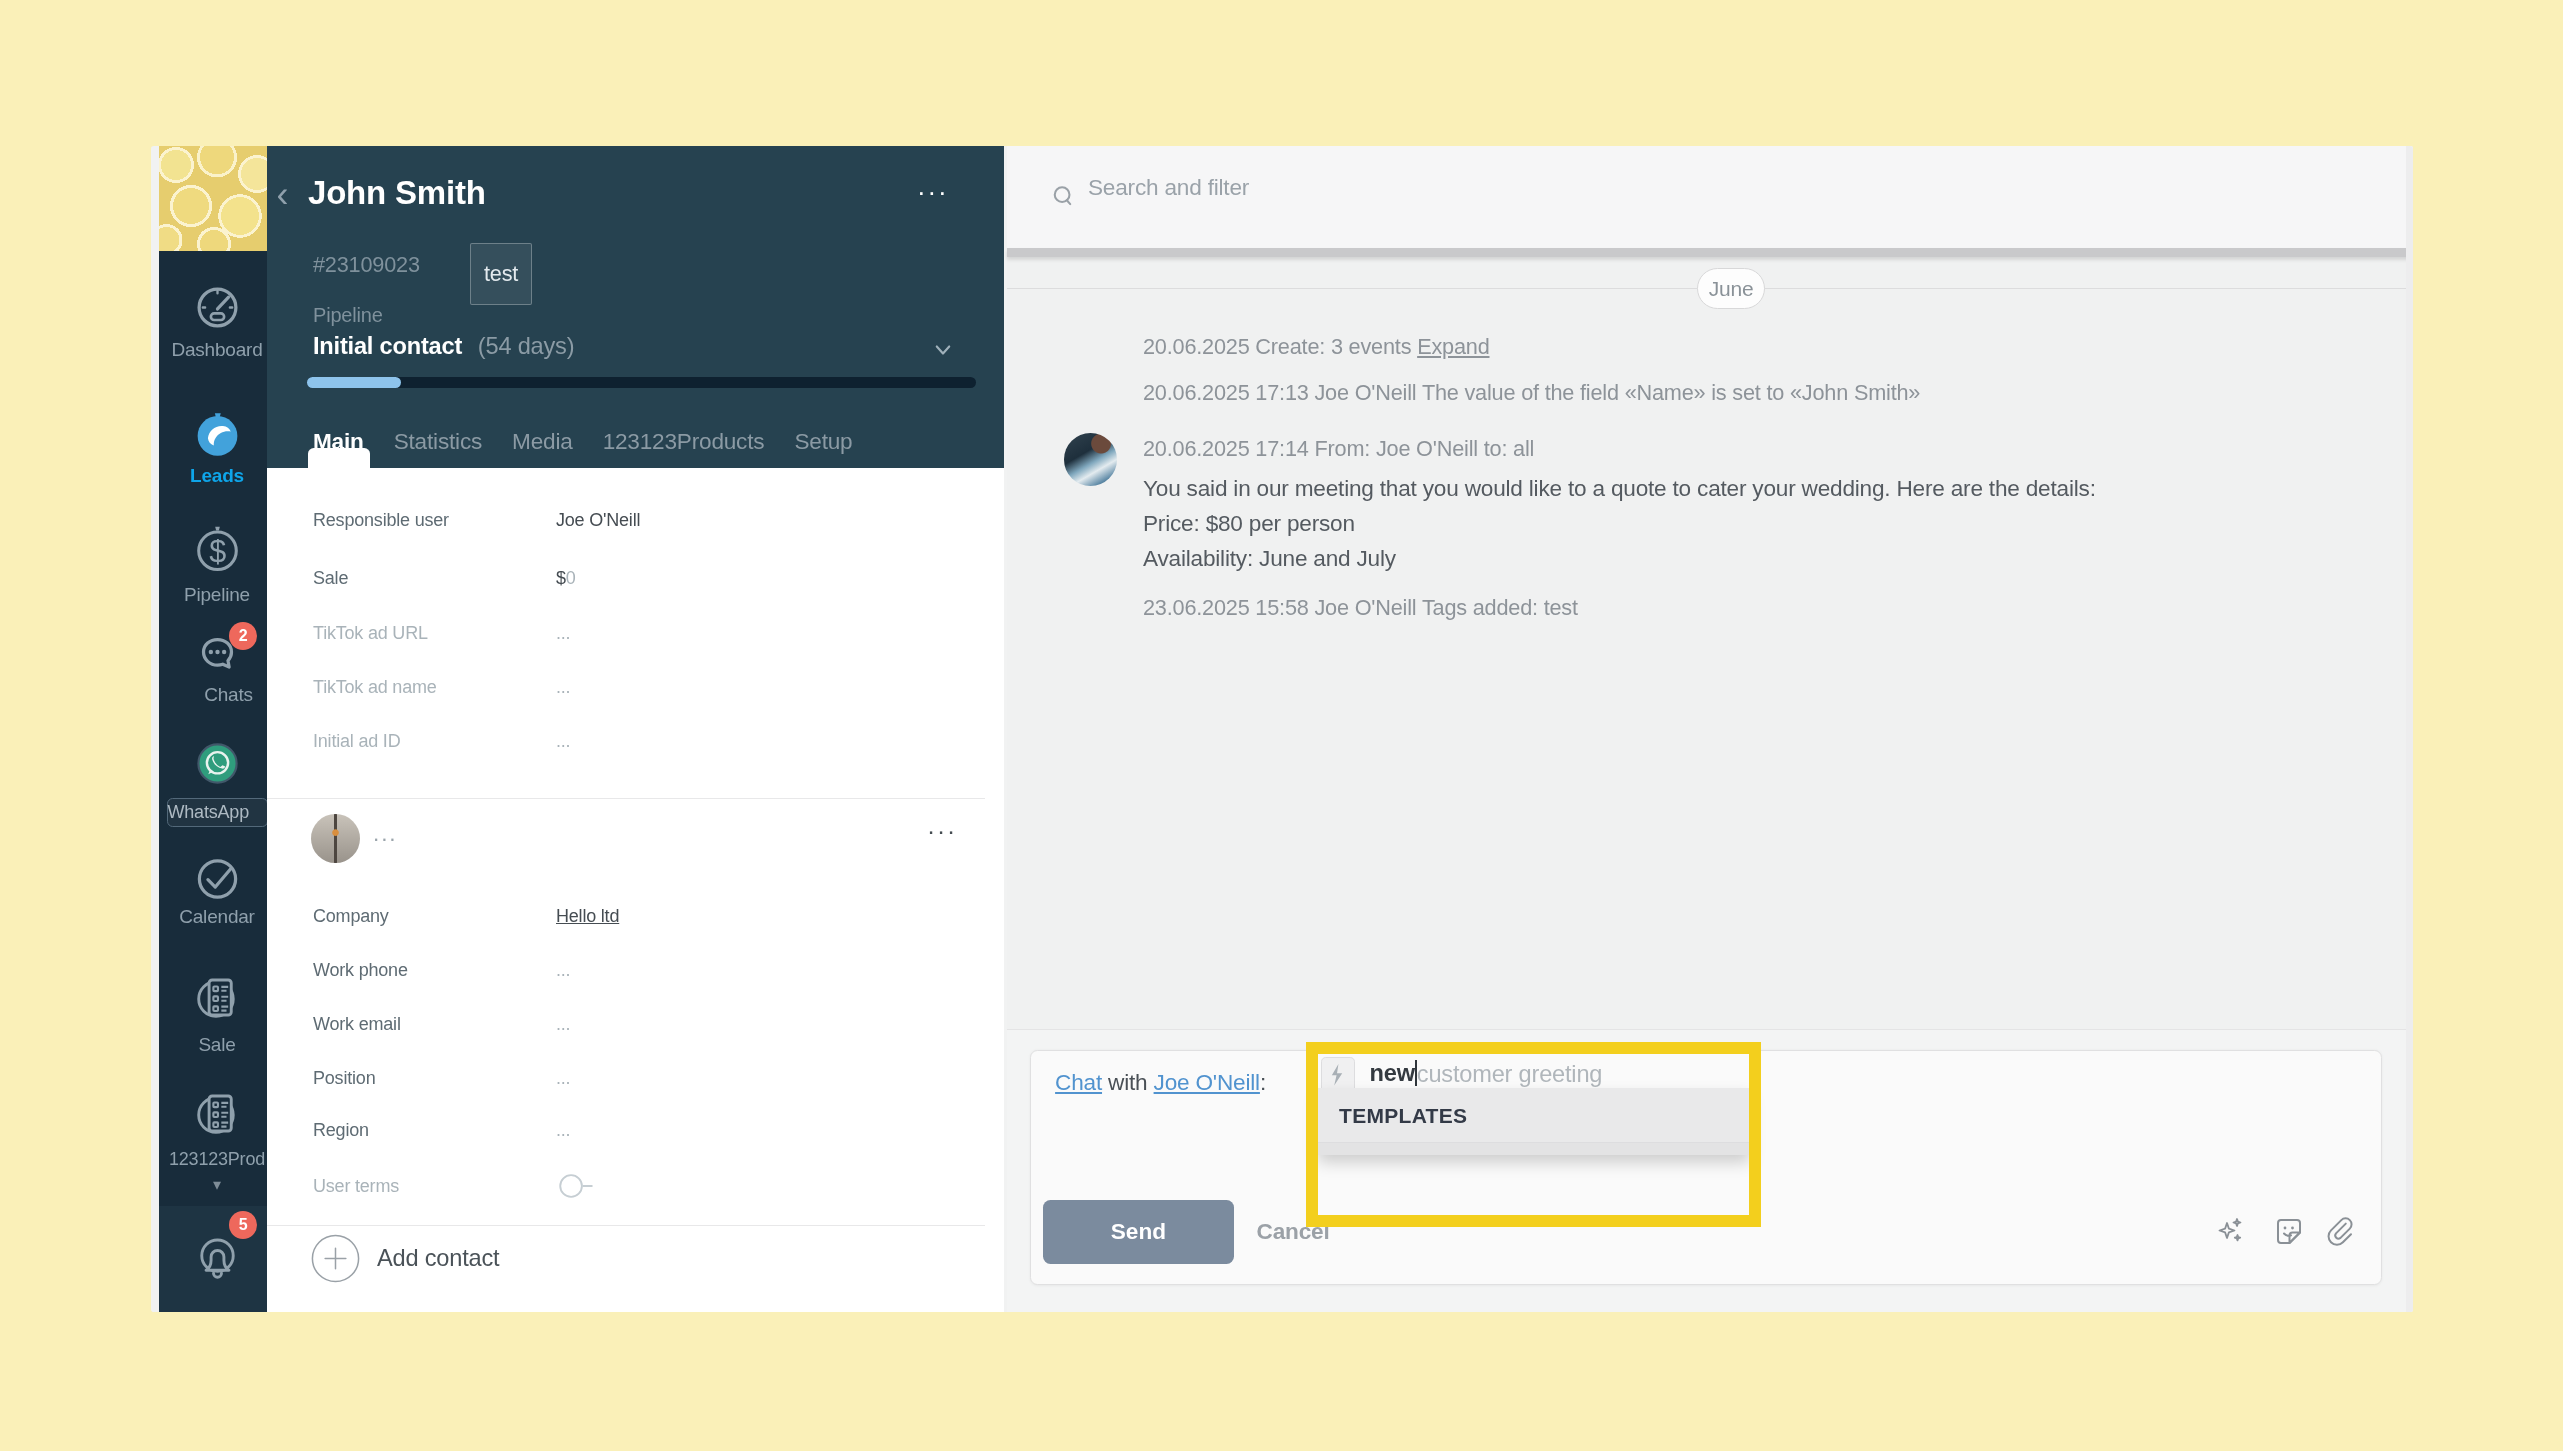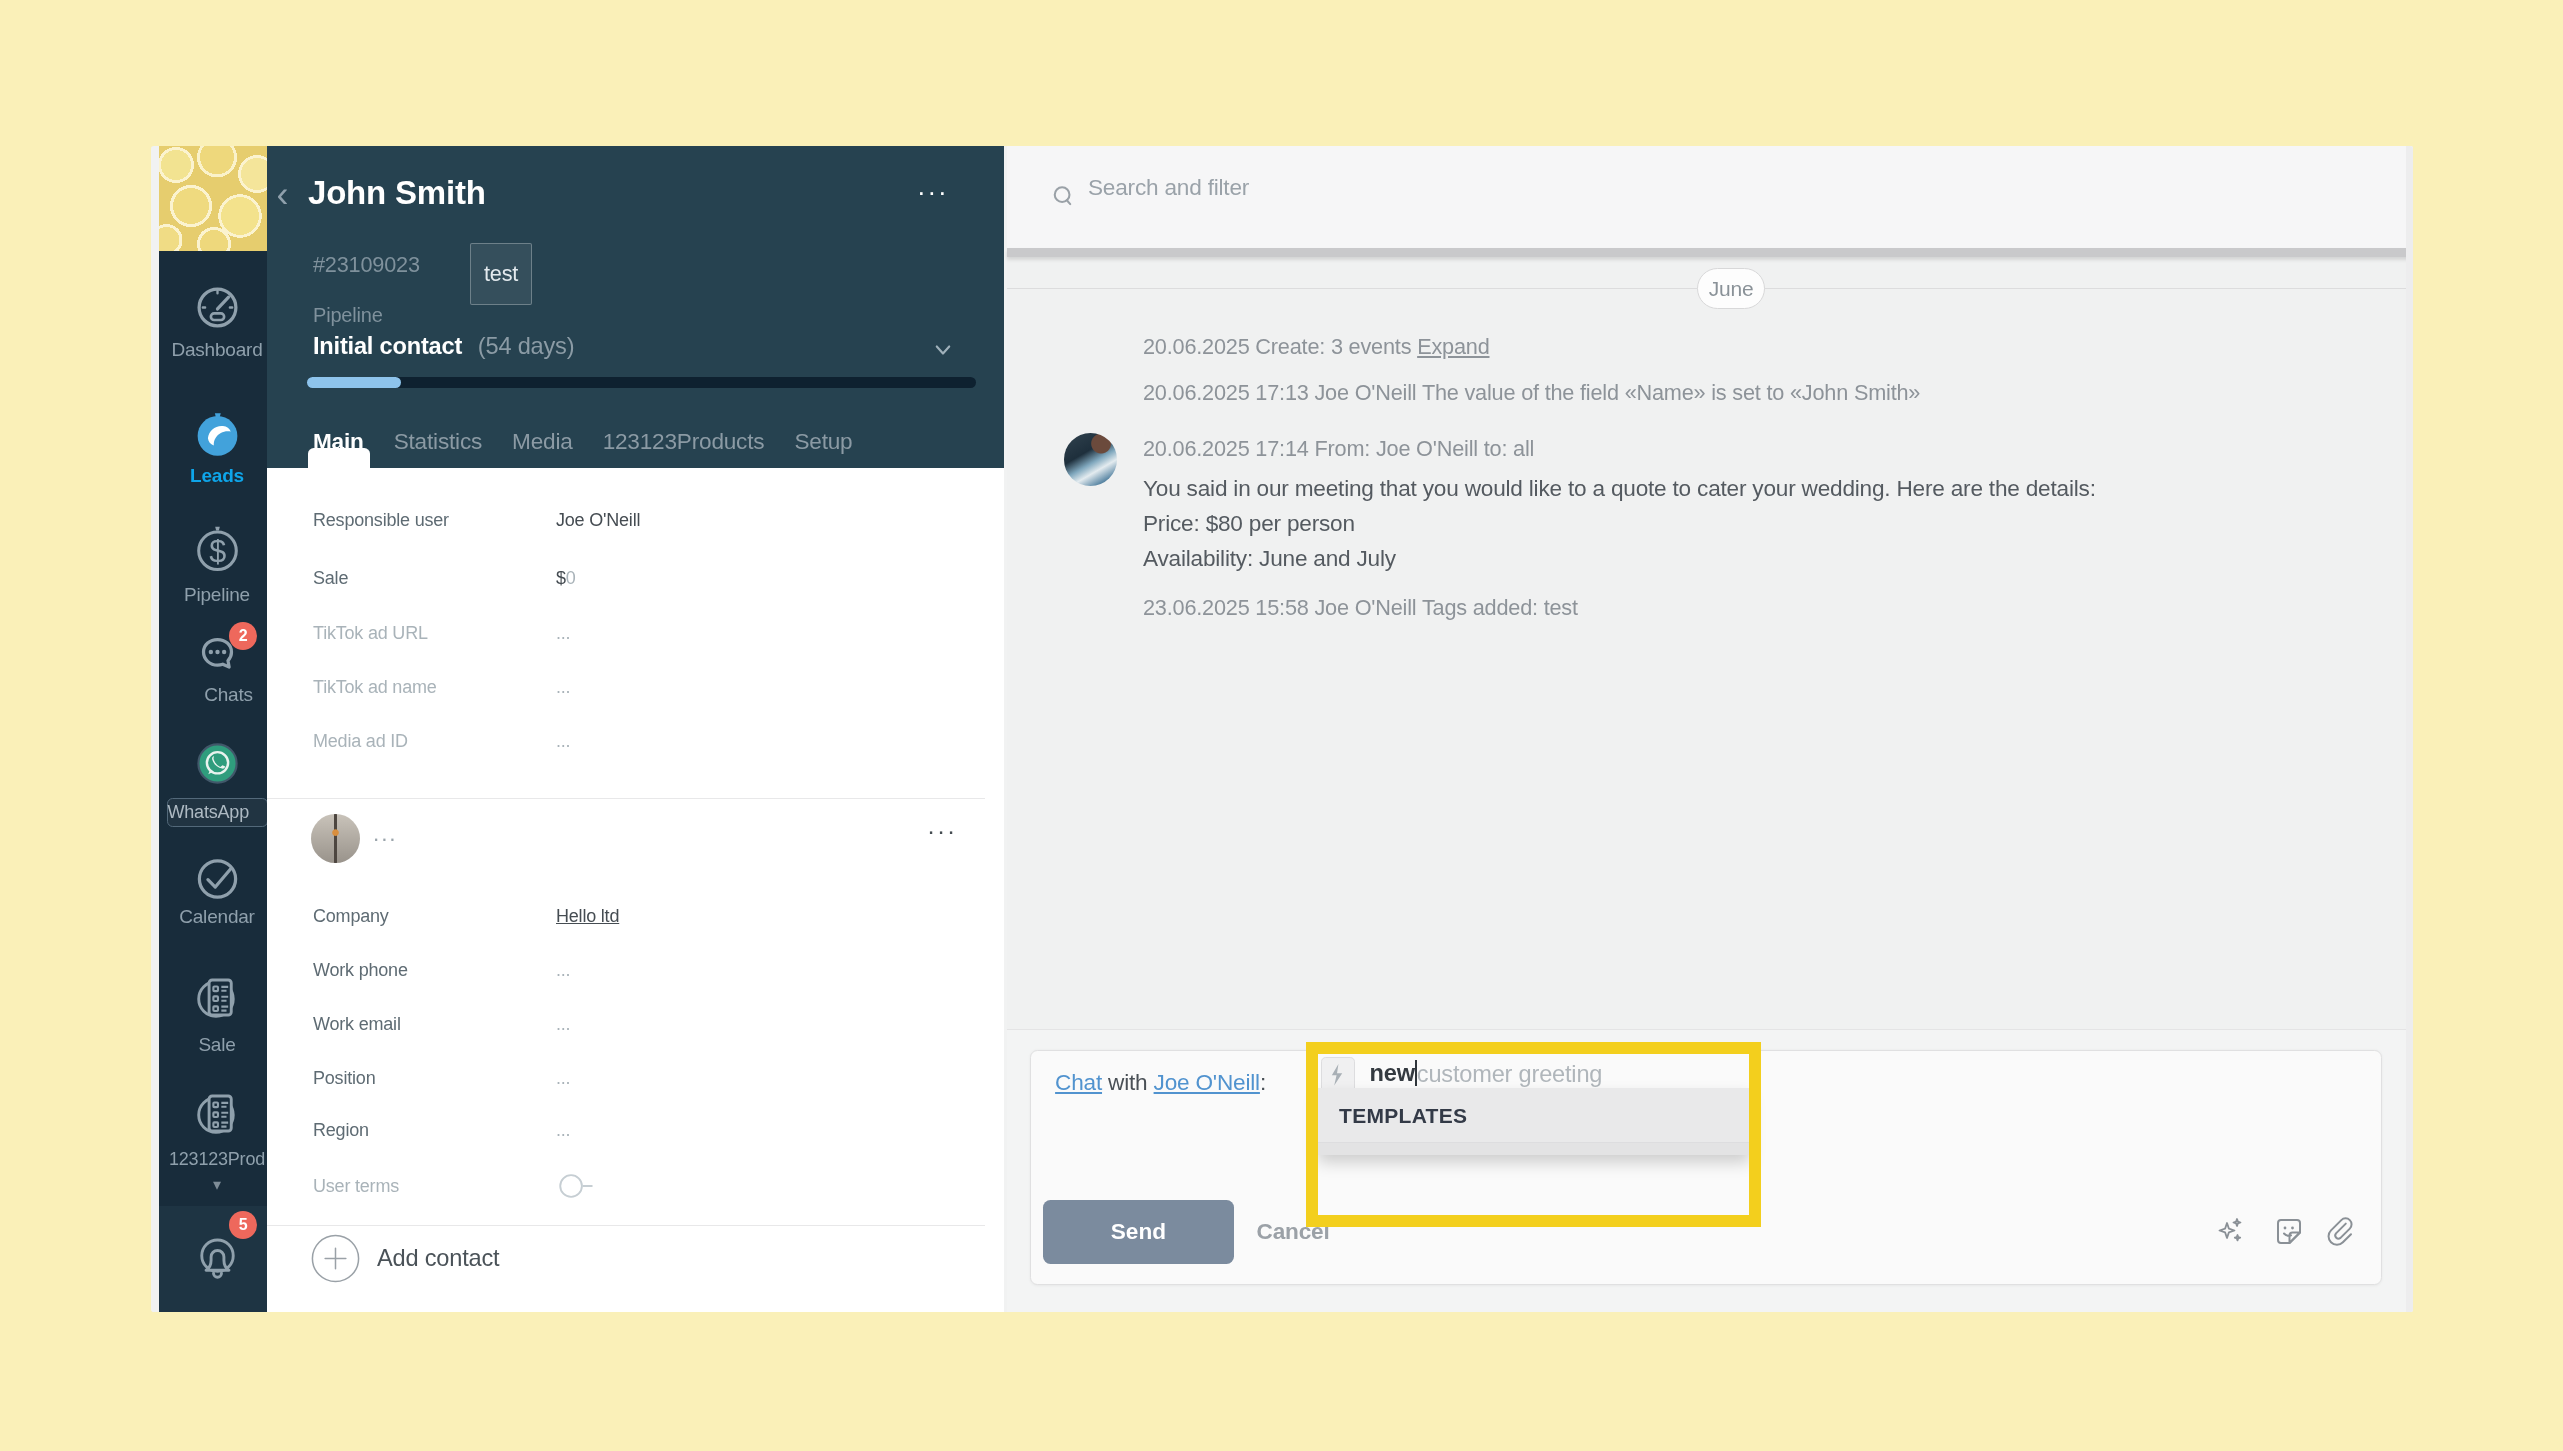--- a/index.html
+++ b/index.html
@@ -276,21 +276,21 @@
     <div class="field-row" style="top:422px;">
       <span class="field-label">Sale</span><span class="field-value">$</span><span class="field-value muted">0</span>
     </div>
     <div class="field-row" style="top:477px;">
       <span class="field-label muted">TikTok ad URL</span><span class="field-value muted">...</span>
     </div>
     <div class="field-row" style="top:531px;">
       <span class="field-label muted">TikTok ad name</span><span class="field-value muted">...</span>
     </div>
     <div class="field-row" style="top:585px;">
-      <span class="field-label muted">Media ad ID</span><span class="field-value muted">...</span>
+      <span class="field-label muted">Initial ad ID</span><span class="field-value muted">...</span>
     </div>
 
     <div class="divider" style="top:652px;"></div>
 
     <div id="contact-avatar"></div>
     <span id="contact-mini-menu">...</span>
     <span id="contact-menu">···</span>
 
     <div class="field-row" style="top:760px;">
       <span class="field-label">Company</span><span class="field-value link-dark">Hello ltd</span>

